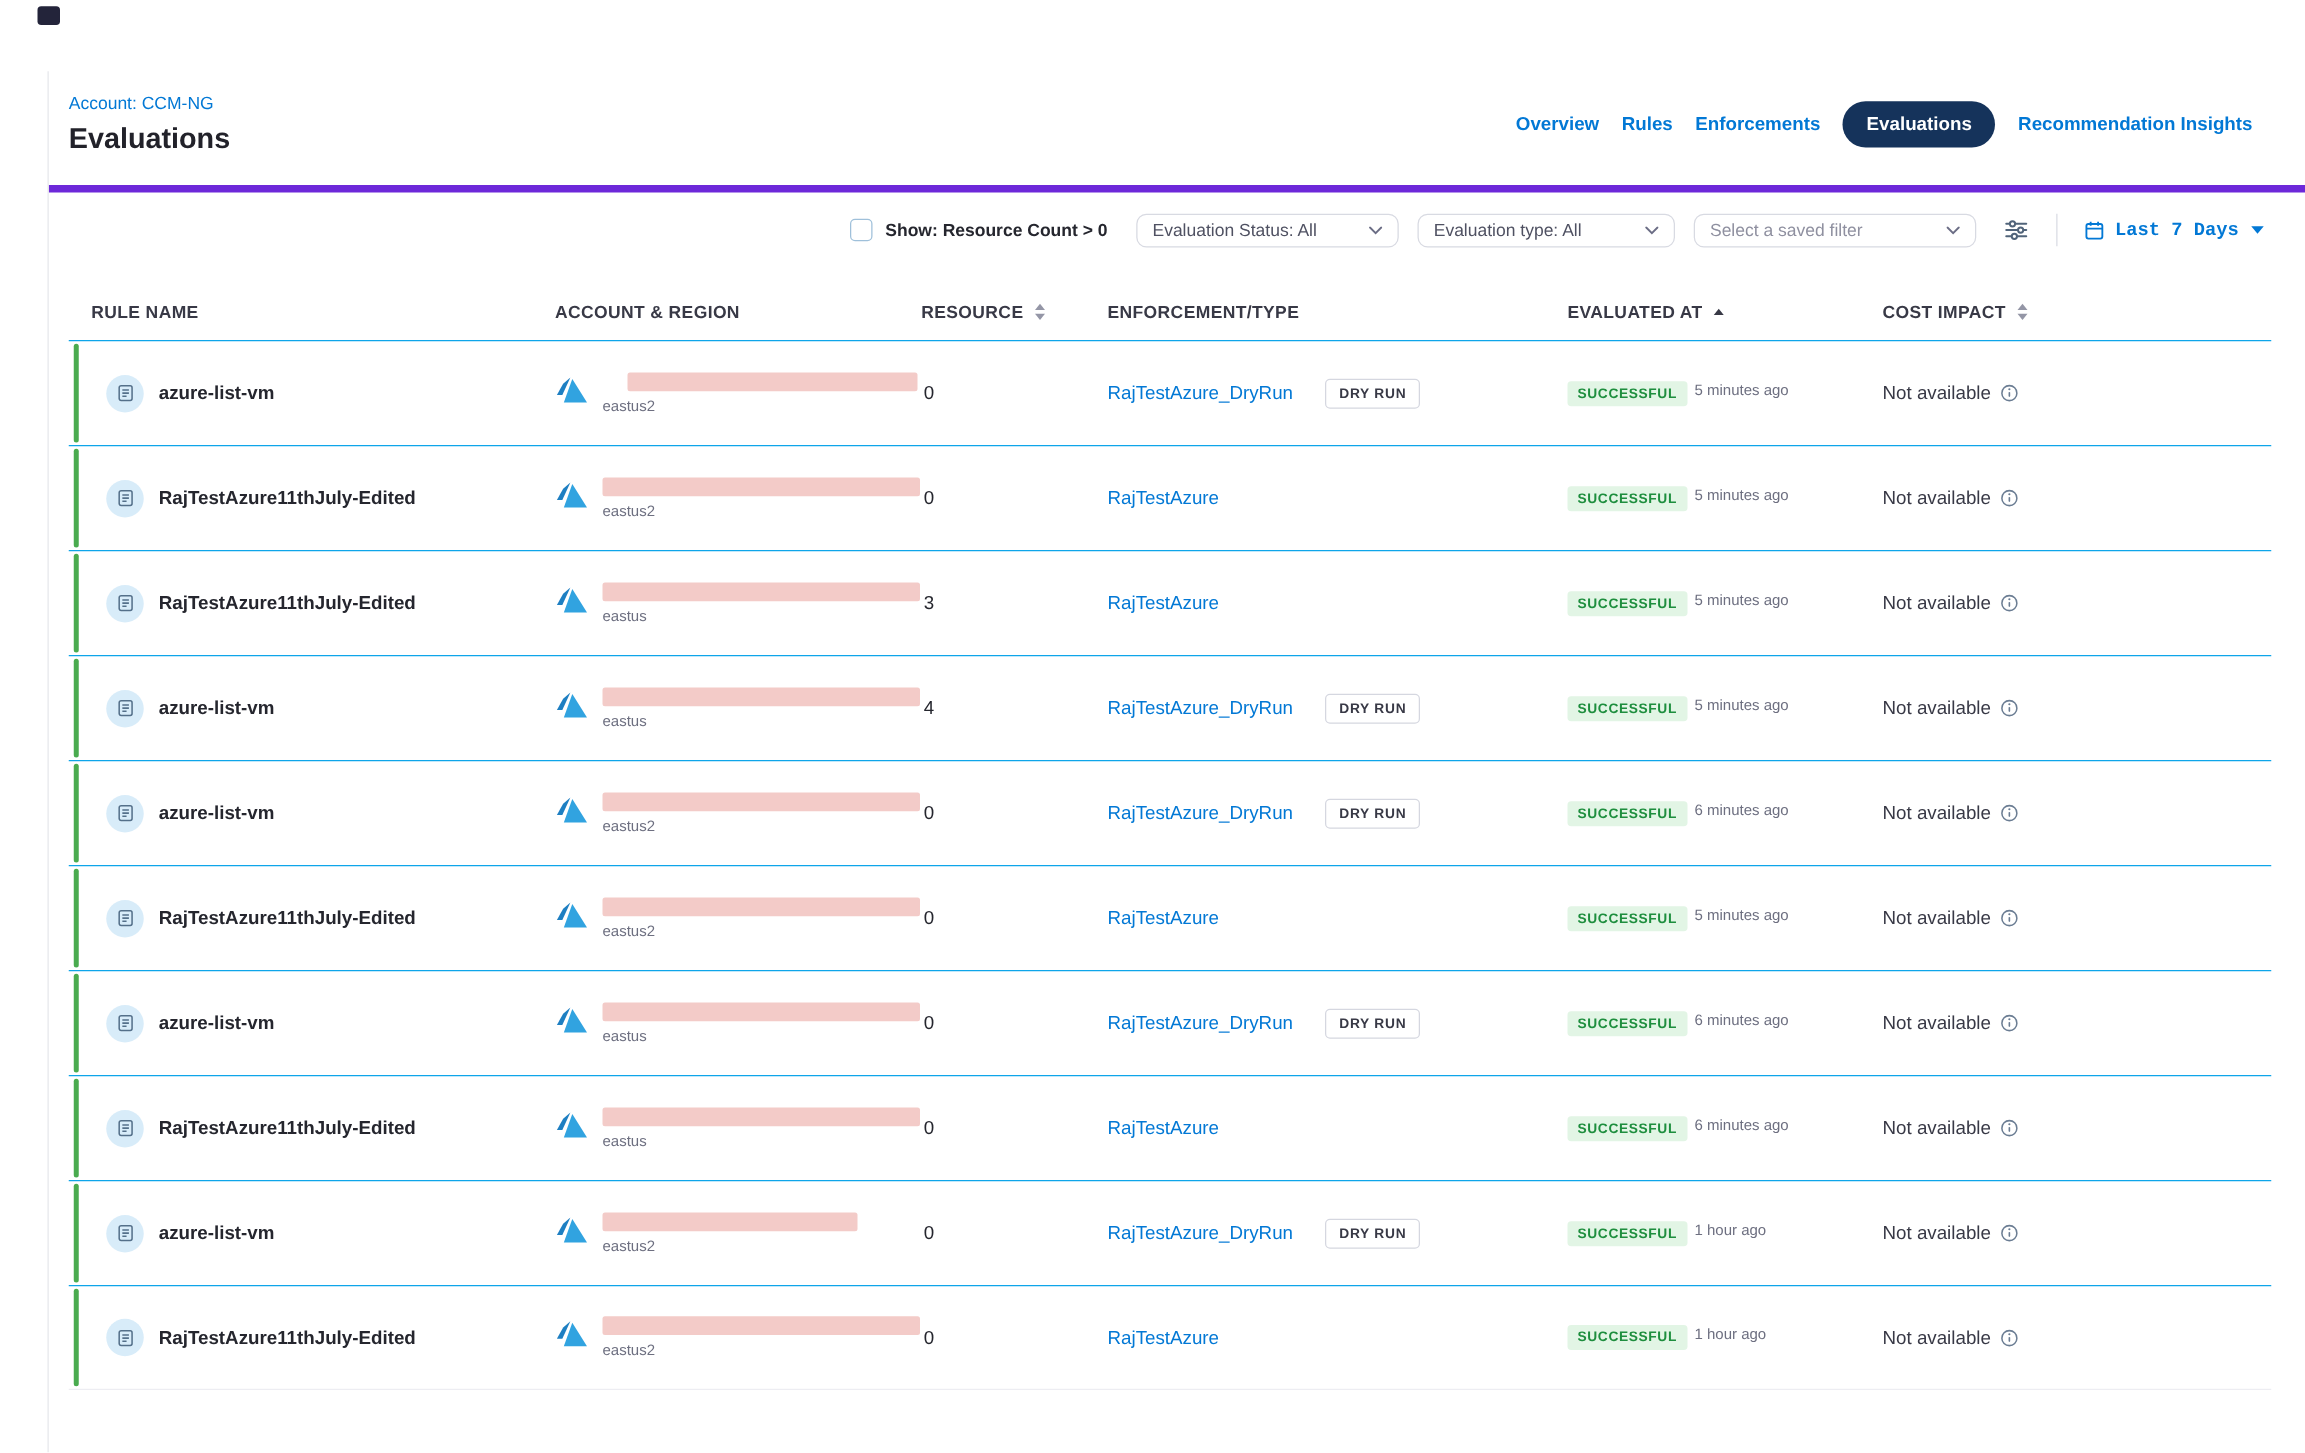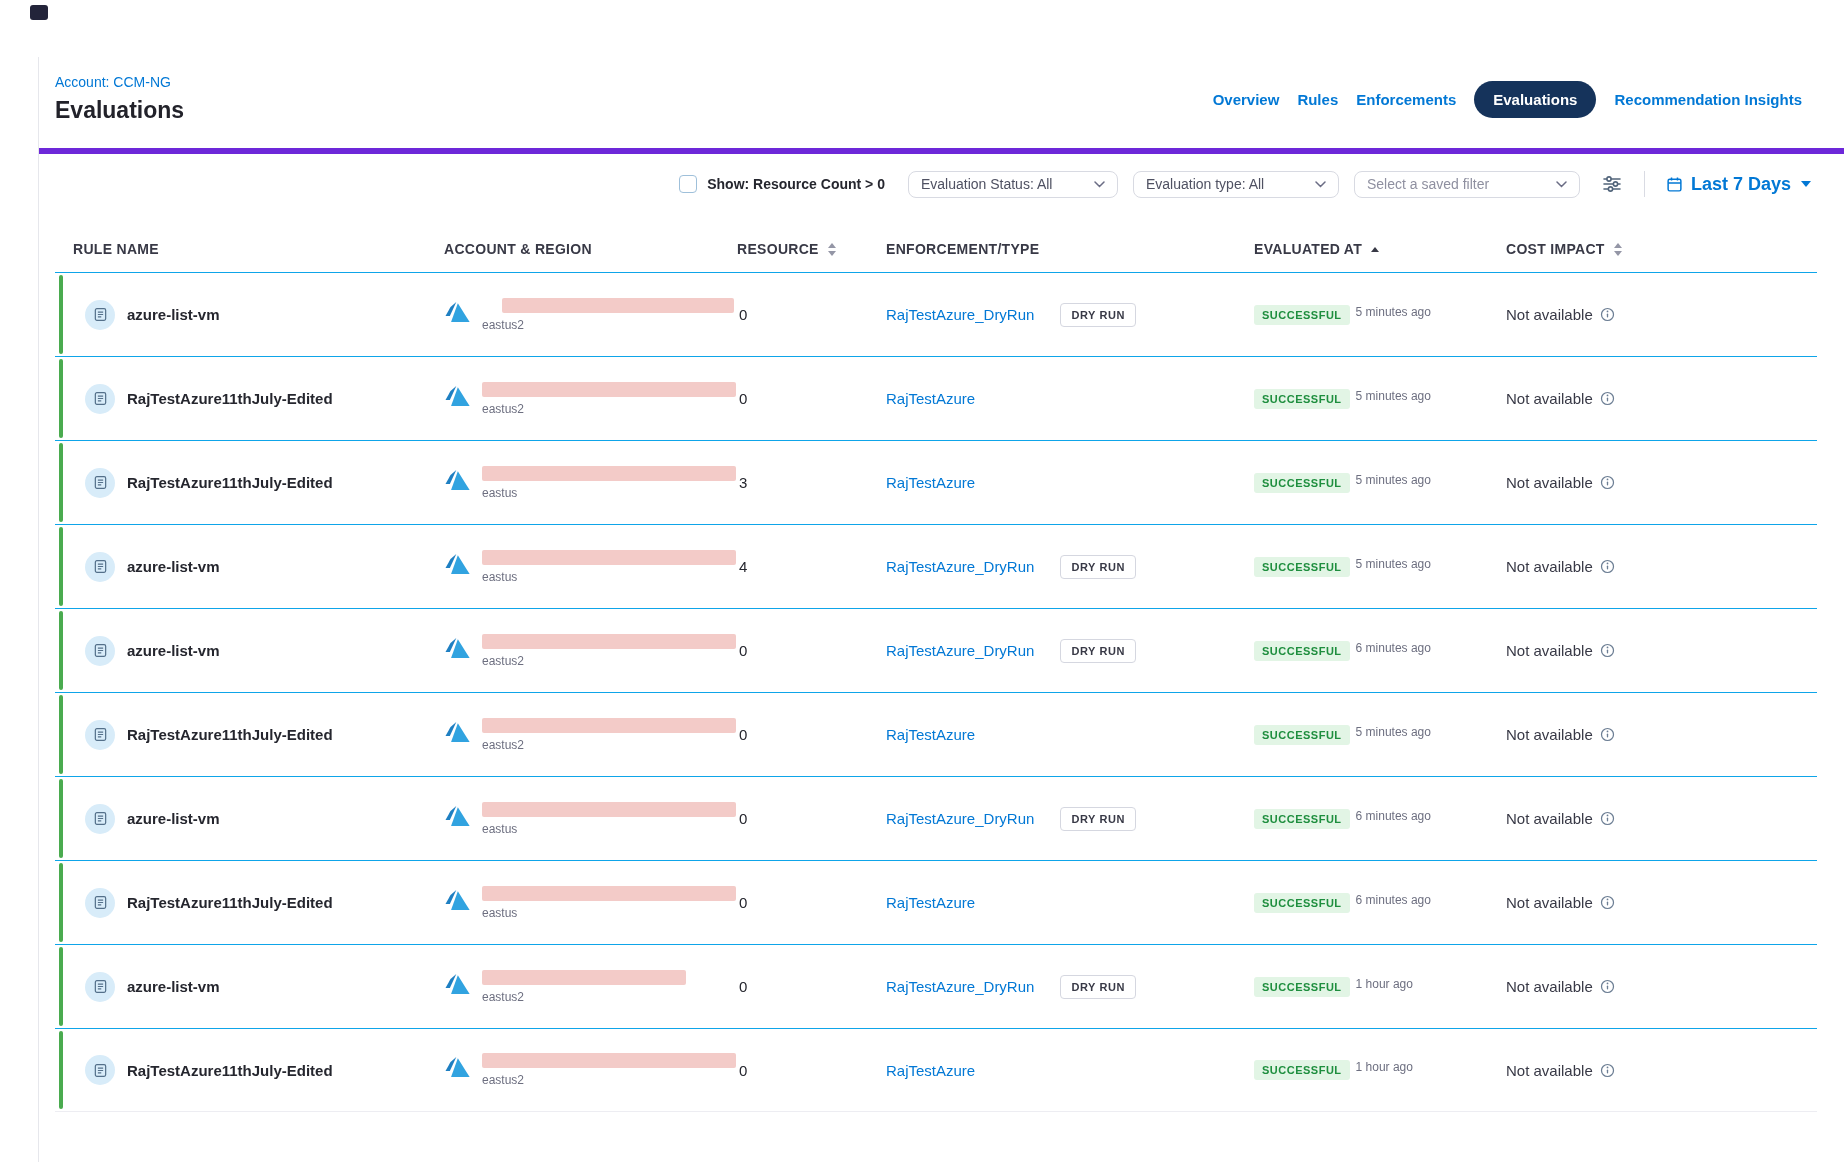--- a/index.html
+++ b/index.html
@@ -27,21 +27,21 @@
   .filter-bar{ display:flex; align-items:center; justify-content:flex-end; gap:15px; padding:16px 27px 14px 16px; }
   .check-group{ display:flex; align-items:center; gap:10px; font-size:14px; font-weight:700; color:#25262e; cursor:pointer; margin-right:8px; }
   .checkbox{ width:18px; height:18px; border:1.5px solid #9fc0da; border-radius:4px; background:#fff; flex:none; }
   .select{ display:flex; align-items:center; justify-content:space-between; height:27px; padding:0 12px; border:1px solid #d8dae2; border-radius:8px; background:#fff; font-size:14px; font-weight:500; color:#4f5162; cursor:pointer; }
   .w-status{ width:210px; }
   .w-type{ width:206px; }
   .w-saved{ width:226px; color:#8f90a0; }
   .chev{ flex:none; margin-left:10px; }
   .icon-btn{ border:none; background:none; padding:4px 6px; cursor:pointer; display:flex; align-items:center; }
   .vdiv{ width:1px; height:26px; background:#d9dbe3; }
-  .date-btn{ display:flex; align-items:center; gap:8px; background:none; border:none; color:#0278d5; font-size:18px; font-weight:600; font-family:Liberation Sans, sans-serif; cursor:pointer; }
+  .date-btn{ display:flex; align-items:center; gap:8px; background:none; border:none; color:#0278d5; font-size:15px; font-weight:600; font-family:Liberation Mono, monospace; cursor:pointer; }
   .caret{ width:0; height:0; border-left:5px solid transparent; border-right:5px solid transparent; border-top:6px solid #0278d5; margin-left:2px; }
 
   
   .table{ margin:0 27px 0 16px; }
   .thead, .row{ display:grid; grid-template-columns:389px 293px 149px 368px 252px 1fr; align-items:center; }
   .thead{ height:46px; margin-top:14px; }
   .th{ font-size:14px; font-weight:700; color:#383946; letter-spacing:.3px; display:flex; align-items:center; }
   .th.first{ padding-left:18px; }
   .sort{ display:inline-flex; flex-direction:column; gap:3px; margin-left:9px; cursor:pointer; }
   .tri-u{ width:0; height:0; border-left:4px solid transparent; border-right:4px solid transparent; border-bottom:5px solid #9496a6; }

